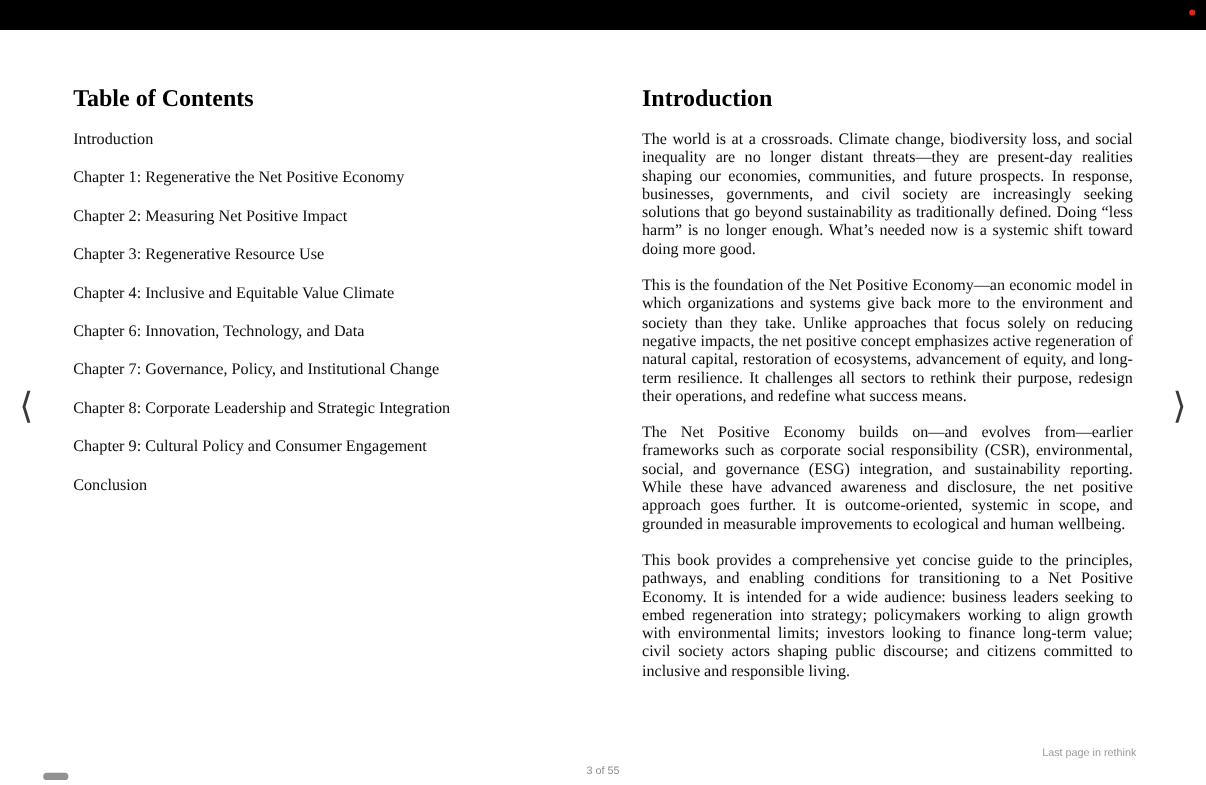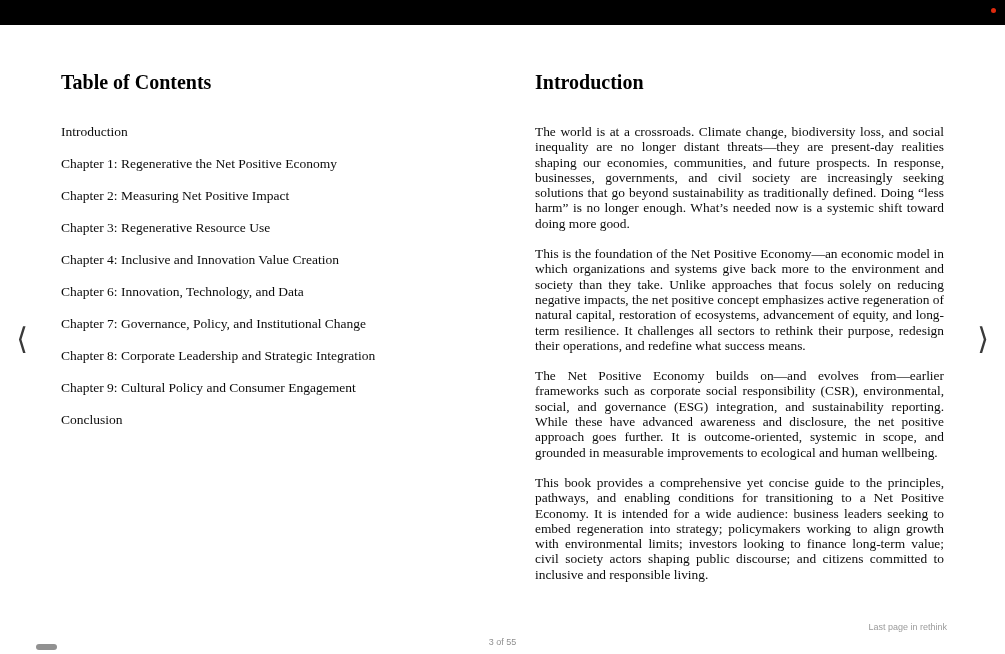--- a/index.html
+++ b/index.html
@@ -30,21 +30,21 @@
     height: 5px;
     border-radius: 50%;
     background: #de2a0e;
   }
   .page {
     position: absolute;
     top: 70px;
     color: #0b0b0b;
   }
   .page h1 {
-    margin: 0 0 30px 0;
+    margin: 0 0 14px 0;
     font-size: 20px;
     line-height: 24px;
     font-weight: bold;
     color: #000000;
   }
   .left-page {
     left: 61px;
     width: 420px;
   }
   .toc-item {
@@ -125,21 +125,21 @@
     <span>⟨</span>
   </div>
 
   <div class="page left-page">
     <h1>Table of Contents</h1>
     <div>
       <div class="toc-item">Introduction</div>
       <div class="toc-item">Chapter 1: Regenerative the Net Positive Economy</div>
       <div class="toc-item">Chapter 2: Measuring Net Positive Impact</div>
       <div class="toc-item">Chapter 3: Regenerative Resource Use</div>
-      <div class="toc-item">Chapter 4: Inclusive and Innovation Value Creation</div>
+      <div class="toc-item">Chapter 4: Inclusive and Equitable Value Climate</div>
       <div class="toc-item">Chapter 6: Innovation, Technology, and Data</div>
       <div class="toc-item">Chapter 7: Governance, Policy, and Institutional Change</div>
       <div class="toc-item">Chapter 8: Corporate Leadership and Strategic Integration</div>
       <div class="toc-item">Chapter 9: Cultural Policy and Consumer Engagement</div>
       <div class="toc-item">Conclusion</div>
     </div>
   </div>
 
   <div class="page right-page">
     <h1>Introduction</h1>

